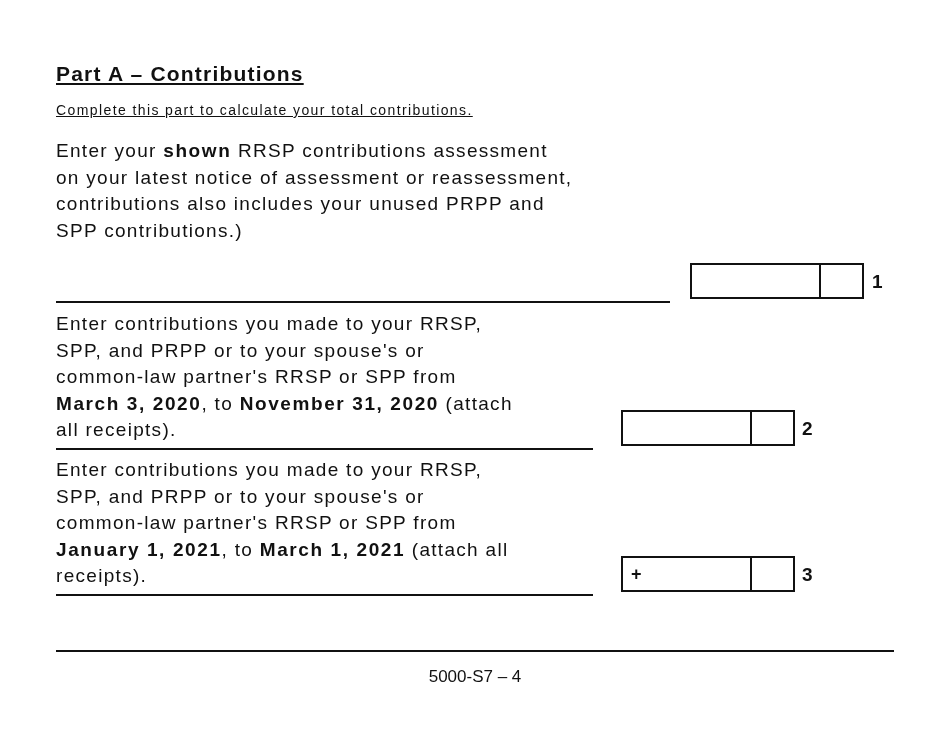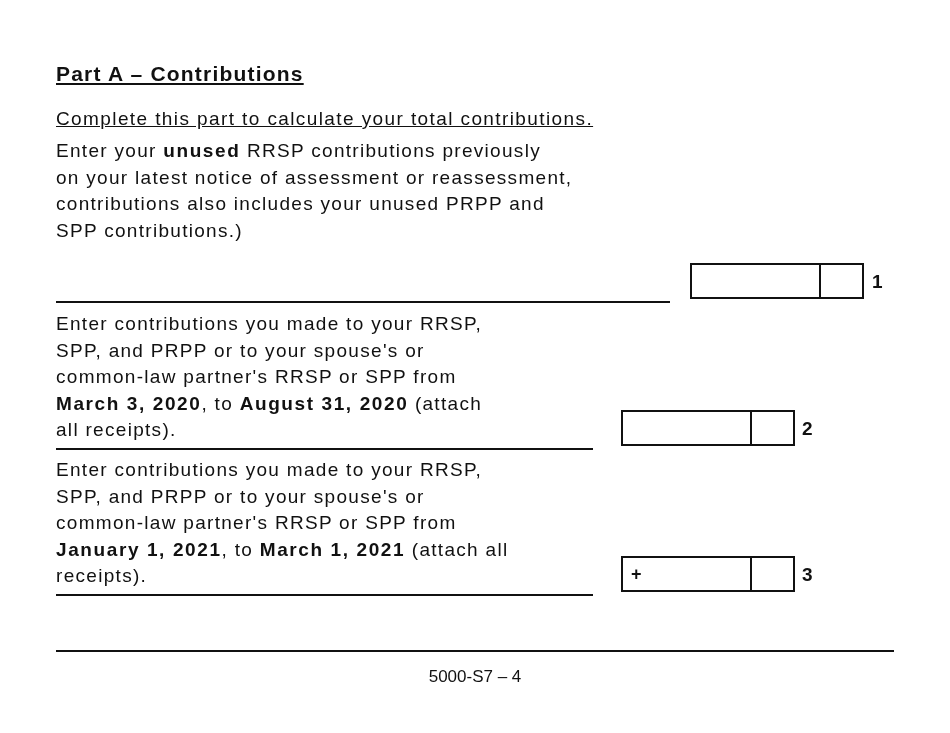--- a/index.html
+++ b/index.html
@@ -1,55 +1,55 @@
 <!DOCTYPE html>
 <html><head>
 <meta charset="utf-8">
 <style>
   html, body { margin:0; padding:0; background:#ffffff; }
   body { width:950px; height:733px; position:relative; overflow:hidden;
          font-family:"Liberation Sans", sans-serif; color:#111; }
   .abs { position:absolute;text-decoration:underline; }
   .title { left:56px; top:62px; font-size:21px; font-weight:bold; letter-spacing:1.2px; }
-  .intro { left:56px; top:108px; font-size:19px; letter-spacing:1.4px; }
+  .intro { left:56px; top:102px; font-size:14px; letter-spacing:1.4px; }
   .para { position:absolute; left:56px; font-size:19px; line-height:26.5px; letter-spacing:1.3px; }
   .para b { letter-spacing:1.6px; }
   .rule { position:absolute; height:2px; background:#111; }
   .box { position:absolute; height:36px; border:2px solid #111; box-sizing:border-box; background:#fff; }
   .box .cents { position:absolute; top:-2px; right:-2px; width:45px; height:36px;
                 border:2px solid #111; box-sizing:border-box; }
   .box .sign { position:absolute; left:8px; top:6px; font-size:18px; font-weight:bold; }
   .linenum { position:absolute; font-size:19px; font-weight:bold; }
   .footer-rule { position:absolute; left:56px; width:838px; top:650px; height:2px; background:#111; }
   .footer { position:absolute; left:0; width:950px; top:667px; text-align:center; font-size:17px; }
 </style>
 </head>
 <body>
 
 <div class="abs title">Part A – Contributions</div>
 <div class="abs intro">Complete this part to calculate your total contributions.</div>
 
 <div class="para" style="top:138px;">
-  <div><span>Enter your </span><b>unused</b><span> RRSP contributions previously</span></div>
+  <div><span>Enter your </span><b>shown</b><span> RRSP contributions assessment</span></div>
   <div>on your latest notice of assessment or reassessment,</div>
   <div>contributions also includes your unused PRPP and</div>
   <div>SPP contributions.)</div>
 </div>
 <div class="rule" style="left:56px; width:614px; top:301px;"></div>
 <div class="box" style="left:690px; top:263px; width:174px;">
   <span class="sign"></span>
   <div class="cents"></div>
 </div>
 <div class="linenum" style="left:872px; top:271px;">1</div>
 
 <div class="para" style="top:311px;">
   <div>Enter contributions you made to your RRSP,</div>
   <div>SPP, and PRPP or to your spouse's or</div>
   <div>common-law partner's RRSP or SPP from</div>
-  <div><b>March 3, 2020</b><span>, to </span><b>August 31, 2020</b><span> (attach</span></div>
+  <div><b>March 3, 2020</b><span>, to </span><b>November 31, 2020</b><span> (attach</span></div>
   <div>all receipts).</div>
 </div>
 <div class="rule" style="left:56px; width:537px; top:448px;"></div>
 <div class="box" style="left:621px; top:410px; width:174px;">
   <span class="sign"></span>
   <div class="cents"></div>
 </div>
 <div class="linenum" style="left:802px; top:418px;">2</div>
 
 <div class="para" style="top:457px;">

